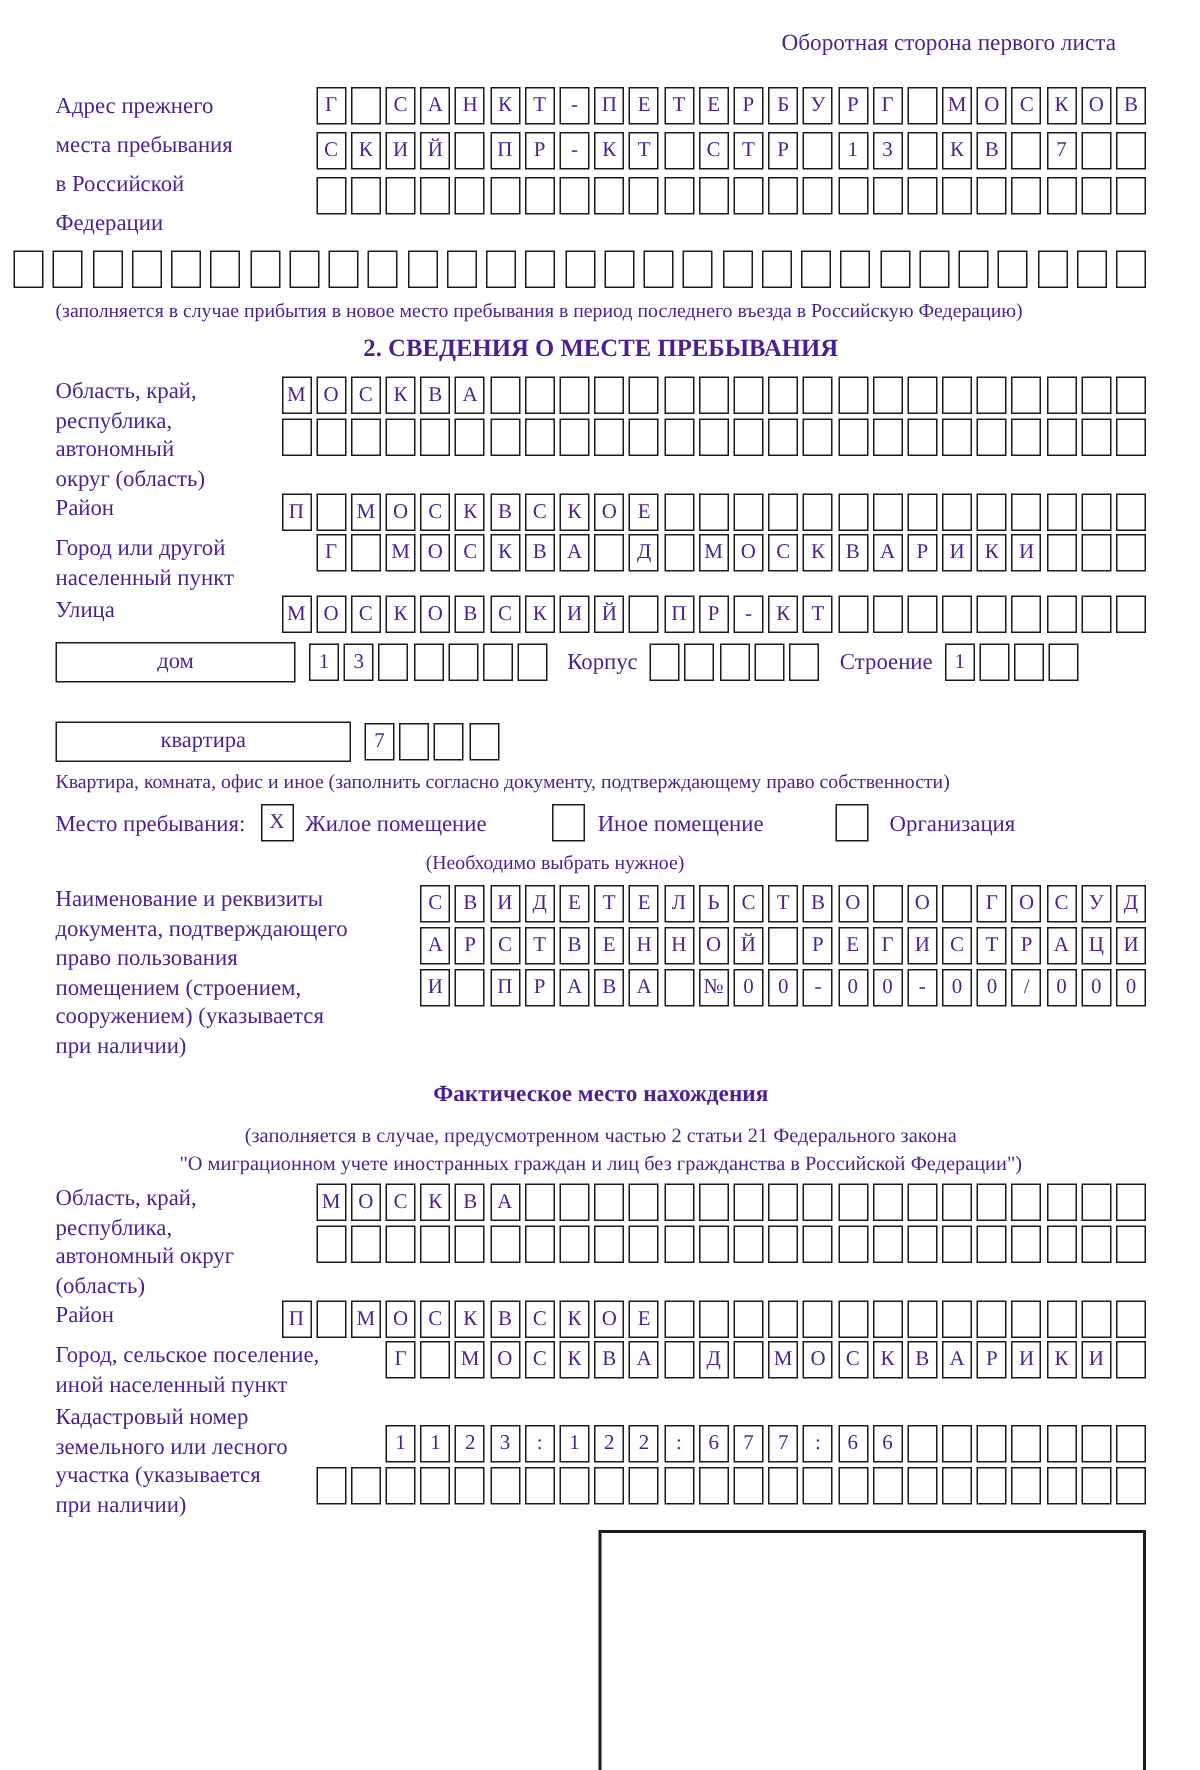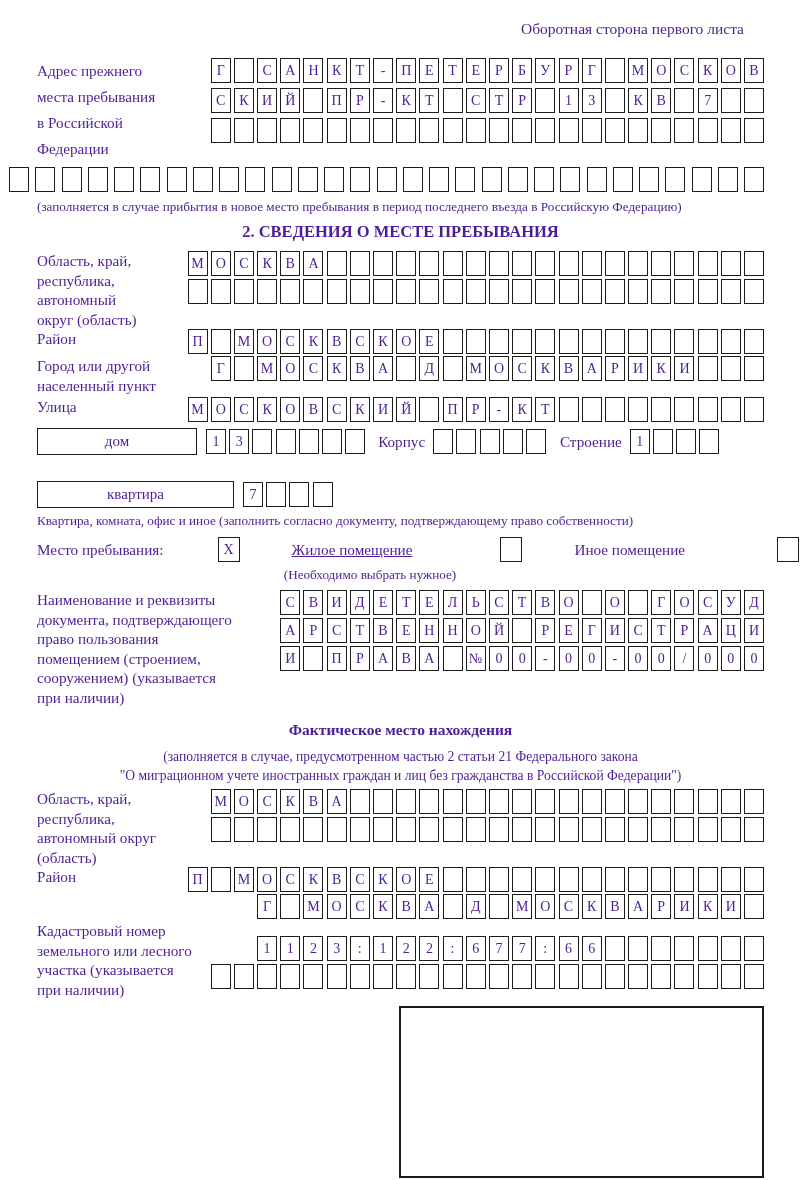--- a/index.html
+++ b/index.html
@@ -37,21 +37,21 @@
     display:flex;align-items:center;justify-content:center;
     font-size:15px;flex:0 0 auto;background:#fff;
   }
   .dom-box{width:160px;}
   .kv-box{width:197px;}
   .inline-lbl{font-size:15.2px;line-height:27px;flex:0 0 auto;}
   .chk{
     box-sizing:border-box;width:22px;height:25px;border:1.6px solid #1b1b1b;
     display:flex;align-items:center;justify-content:center;font-size:14px;flex:0 0 auto;background:#fff;
   }
-  .checksrow{display:flex;align-items:center;margin-top:7px;gap:44px;}
+  .checksrow{display:flex;align-items:flex-start;margin-top:7px;}
   .choose-note{width:430px;margin:3px 0 7px 118px;text-align:center;}
   .stamp-col{width:365px;margin-left:auto;margin-top:7px;}
   .stamp-box{box-sizing:border-box;width:365px;height:172px;border:2px solid #1b1b1b;background:#fff;}
   .mt2{margin-top:2px;} .mt4{margin-top:4px;} .mt6{margin-top:6px;}
   .note-block{margin:4px 0 5px 0;}
 </style>
 </head>
 <body>
 
 <div class="page">
@@ -378,21 +378,21 @@
         <span class="cell"></span>
         <span class="cell"></span>
         <span class="cell"></span>
       </div>
   </div>
   <div class="note note-block">Квартира, комната, офис и иное (заполнить согласно документу, подтверждающему право собственности)</div>
 
   <div class="checksrow">
     <div class="inline-lbl">Место пребывания:</div>
     <div class="chk" style="margin-left:10px;">X</div>
-    <div class="inline-lbl" style="margin-left:8px;text-decoration:underline;">Жилое помещение</div>
+    <div class="inline-lbl" style="margin-left:8px;">Жилое помещение</div>
     <div class="chk" style="margin-left:44px;"></div>
     <div class="inline-lbl" style="margin-left:8px;">Иное помещение</div>
     <div class="chk" style="margin-left:48px;"></div>
     <div class="inline-lbl" style="margin-left:14px;">Организация</div>
   </div>
   <div class="note choose-note">(Необходимо выбрать нужное)</div>
 
   <div class="row">
     <div class="lbl lbl-doc">Наименование и реквизиты
 документа, подтверждающего
@@ -565,20 +565,22 @@
           <span class="cell"></span>
           <span class="cell"></span>
           <span class="cell"></span>
           <span class="cell"></span>
           <span class="cell"></span>
         </div>
     </div>
   </div>
 
   <div class="row mt2">
+    <div class="lbl lbl-s" style="width:195px;">Город, сельское поселение,
+иной населенный пункт</div>
     <div class="grow">
       <div class="cellrow">
           <span class="cell">Г</span>
           <span class="cell"></span>
           <span class="cell">М</span>
           <span class="cell">О</span>
           <span class="cell">С</span>
           <span class="cell">К</span>
           <span class="cell">В</span>
           <span class="cell">А</span>

